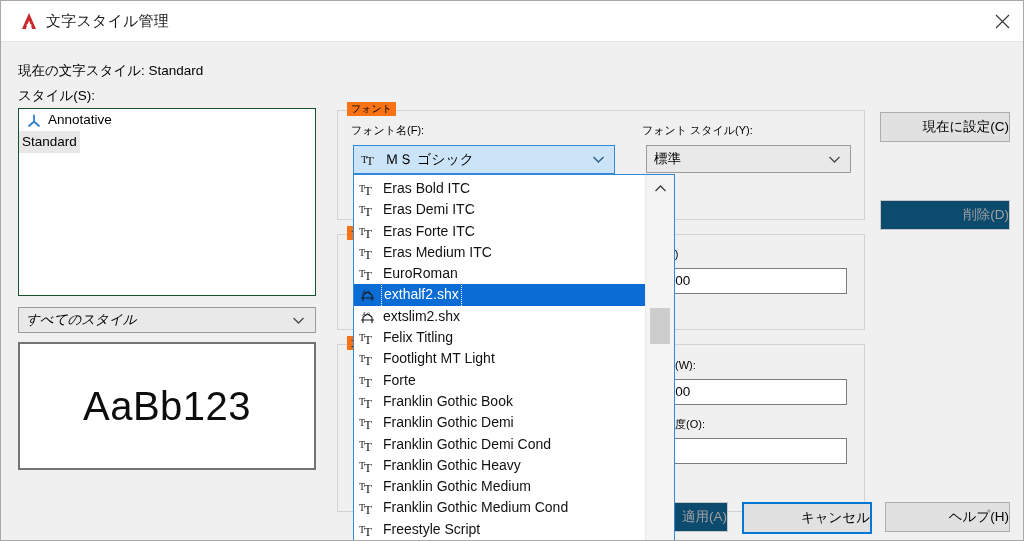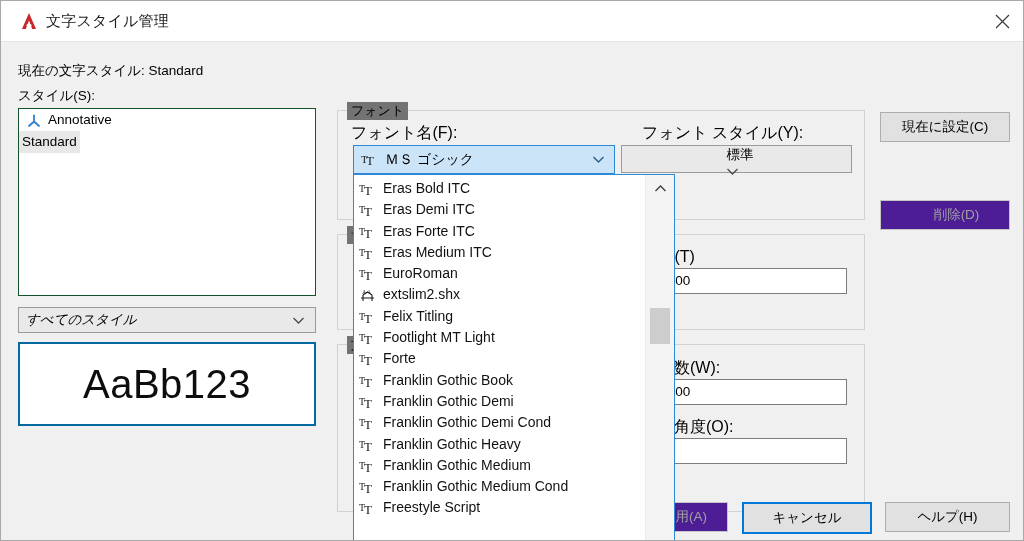--- a/index.html
+++ b/index.html
@@ -115,56 +115,56 @@
     padding-left: 7px;
     font-size: 13.5px;
     flex: 1;
   }
   .filter-combo .chev { margin-right: 10px; }
 
   
   .preview-box {
     position: absolute;
     left: 17px; top: 300px;
-    width: 298px; height: 84px;
+    width: 298px; height: 128px;
     background: #ffffff;
-    border: 2px solid #0369a1;
+    border: 2px solid #737373;
     box-sizing: border-box;
     display: flex; align-items: center; justify-content: center;
   }
   .preview-text {
     font-family: "Liberation Sans", "DejaVu Sans", sans-serif;
     font-size: 40px;
     letter-spacing: .5px;
     color: #0d0d0d;
   }
 
   
   .group {
     position: absolute;
     border: 1px solid #d2d2d2;
     box-sizing: border-box;
     background: transparent;
   }
   .group-title {
     position: absolute;
     top: -9px; left: 9px;
-    background: #737373;
+    background: #f97316;
     padding: 0 4px;
-    font-size: 13px;
+    font-size: 10px;
     white-space: nowrap;
   }
   .grp-font  { left: 336px; top: 68px;  width: 528px; height: 110px; }
   .grp-size  { left: 336px; top: 192px; width: 528px; height: 96px; }
   .grp-eff   { left: 336px; top: 302px; width: 528px; height: 168px; }
 
   
   .fld-lbl {
     position: absolute;
-    font-size: 16px;
+    font-size: 11px;
     white-space: nowrap;
   }
   .txtbox {
     position: absolute;
     background: #ffffff;
     border: 1px solid #7c7c7c;
     box-sizing: border-box;
     height: 26px;
     line-height: 24px;
     padding-left: 6px;
@@ -198,26 +198,26 @@
     margin-right: 7px;
     box-sizing: border-box;
   }
 
   
   .btn {
     position: absolute;
     background: #e1e1e1;
     border: 1px solid #adadad;
     box-sizing: border-box;
-    display: flex; align-items: center; justify-content: center;
+    display: flex; align-items: center; justify-content: flex-end;
     font-size: 13.5px;
     color: #000;
     white-space: nowrap;
   }
-  .btn.disabled { color: #a0a0a0; background: #4c1d95; border-color: #c6c6c6; padding-left: 23px; }
+  .btn.disabled { color: #a0a0a0; background: #0c4a6e; border-color: #c6c6c6; padding-left: 23px; }
   .btn.focused { border: 2px solid #0078d7; }
 
   .btn-set   { left: 879px; top: 70px;  width: 130px; height: 30px; }
   .btn-new   { left: 879px; top: 114px; width: 130px; height: 30px; }
   .btn-del   { left: 879px; top: 158px; width: 130px; height: 30px; }
 
   .btn-apply  { left: 617px; top: 460px; width: 110px; height: 30px; }
   .btn-cancel { left: 741px; top: 460px; width: 130px; height: 32px; }
   .btn-help   { left: 884px; top: 460px; width: 125px; height: 30px; }
 
@@ -355,21 +355,21 @@
     <div class="preview-box">
       <span class="preview-text">AaBb123</span>
     </div>
 
     <div class="group grp-font">
       <span class="group-title">フォント</span>
     </div>
     <div class="fld-lbl" style="left:350px; top:81px;">フォント名(F):</div>
     <div class="fld-lbl" style="left:641px; top:81px;">フォント スタイル(Y):</div>
 
-    <div class="combo" style="left:620px; top:103px; width:231px;flex-direction:column;">
+    <div class="combo" style="left:645px; top:103px; width:205px;">
       <span class="cb-text">標準</span>
       <span class="chev">
         <svg width="13" height="9" viewBox="0 0 13 9">
             <path d="M1.5 2 L6.5 7 L11.5 2" stroke="#4a4a4a" stroke-width="1.3" fill="none"></path>
           </svg>
       </span>
     </div>
 
     <div class="checkrow" style="left:352px; top:146px;">
       <span class="chk"></span>
@@ -454,20 +454,25 @@
                 <text x="5" y="14" font-family="'Liberation Serif',serif" font-size="13" fill="#1a1a1a">T</text>
               </svg></span><span class="dd-label">Eras Forte ITC</span></div>
           <div class="dd-item"><span class="dd-icon"><svg width="18" height="16" viewBox="0 0 18 16">
                 <text x="0" y="11" font-family="'Liberation Serif',serif" font-size="10" fill="#1a1a1a">T</text>
                 <text x="5" y="14" font-family="'Liberation Serif',serif" font-size="13" fill="#1a1a1a">T</text>
               </svg></span><span class="dd-label">Eras Medium ITC</span></div>
           <div class="dd-item"><span class="dd-icon"><svg width="18" height="16" viewBox="0 0 18 16">
                 <text x="0" y="11" font-family="'Liberation Serif',serif" font-size="10" fill="#1a1a1a">T</text>
                 <text x="5" y="14" font-family="'Liberation Serif',serif" font-size="13" fill="#1a1a1a">T</text>
               </svg></span><span class="dd-label">EuroRoman</span></div>
+          <div class="dd-item selected"><span class="dd-icon"><svg width="18" height="16" viewBox="0 0 18 16">
+                <text x="3" y="7" font-family="'Liberation Serif',serif" font-size="6" fill="#1a1a1a">A</text>
+                <text x="8" y="6" font-family="'Liberation Serif',serif" font-size="5" fill="#1a1a1a">A</text>
+                <path d="M4 8 L4 14 M13 8 L13 14 M2 11 L15 11 M4 8 L8.5 5 L13 8" stroke="#1a1a1a" stroke-width="1.1" fill="none"></path>
+              </svg></span><span class="dd-label">exthalf2.shx</span></div>
           <div class="dd-item"><span class="dd-icon"><svg width="18" height="16" viewBox="0 0 18 16">
                 <text x="3" y="7" font-family="'Liberation Serif',serif" font-size="6" fill="#1a1a1a">A</text>
                 <text x="8" y="6" font-family="'Liberation Serif',serif" font-size="5" fill="#1a1a1a">A</text>
                 <path d="M4 8 L4 14 M13 8 L13 14 M2 11 L15 11 M4 8 L8.5 5 L13 8" stroke="#1a1a1a" stroke-width="1.1" fill="none"></path>
               </svg></span><span class="dd-label">extslim2.shx</span></div>
           <div class="dd-item"><span class="dd-icon"><svg width="18" height="16" viewBox="0 0 18 16">
                 <text x="0" y="11" font-family="'Liberation Serif',serif" font-size="10" fill="#1a1a1a">T</text>
                 <text x="5" y="14" font-family="'Liberation Serif',serif" font-size="13" fill="#1a1a1a">T</text>
               </svg></span><span class="dd-label">Felix Titling</span></div>
           <div class="dd-item"><span class="dd-icon"><svg width="18" height="16" viewBox="0 0 18 16">

